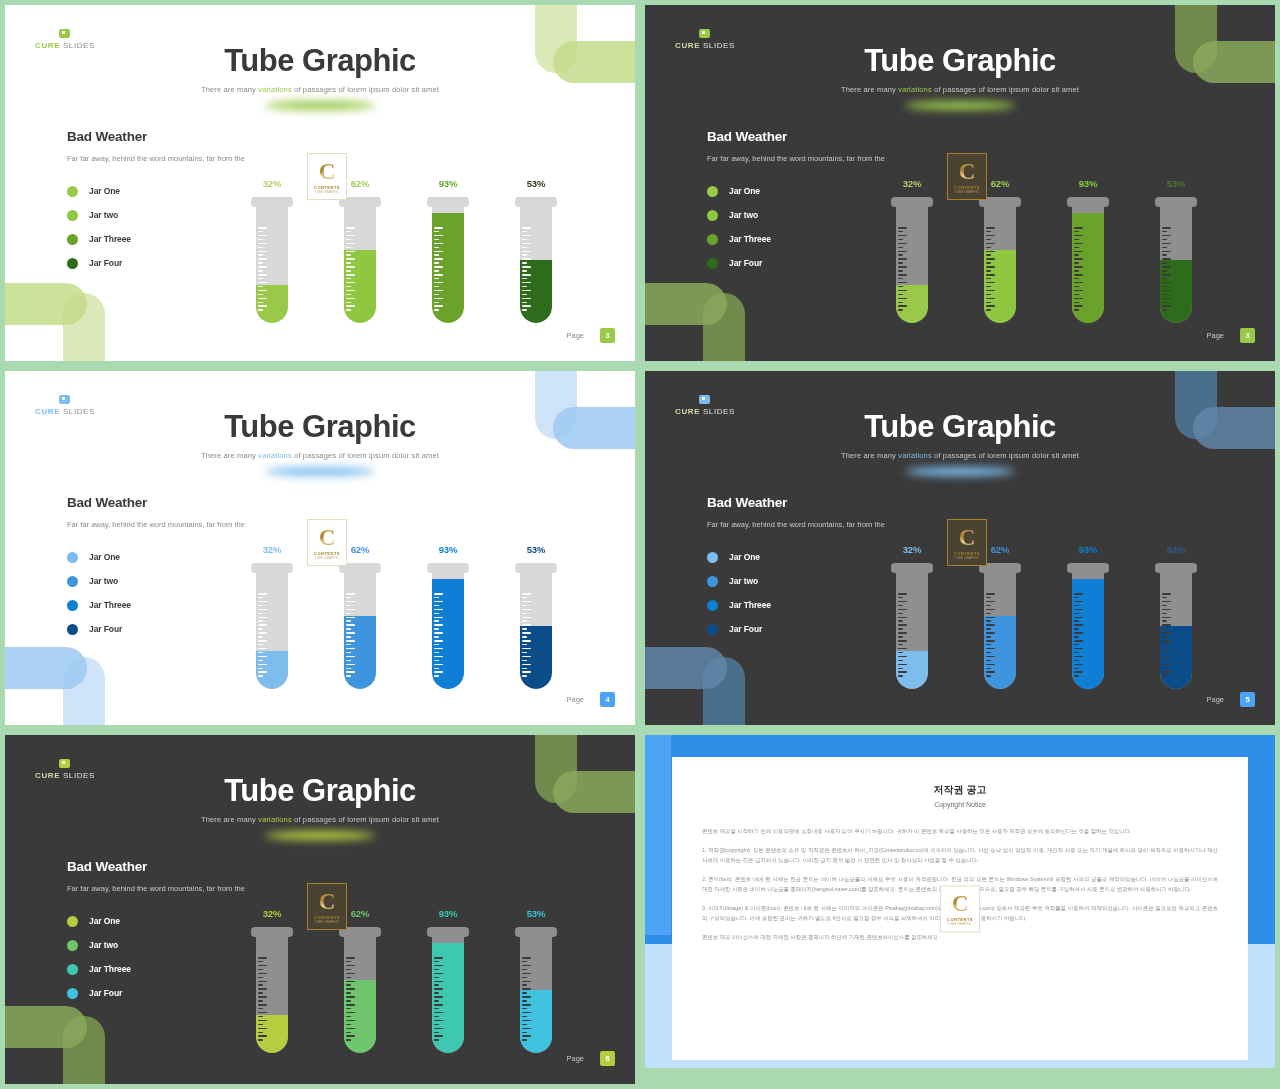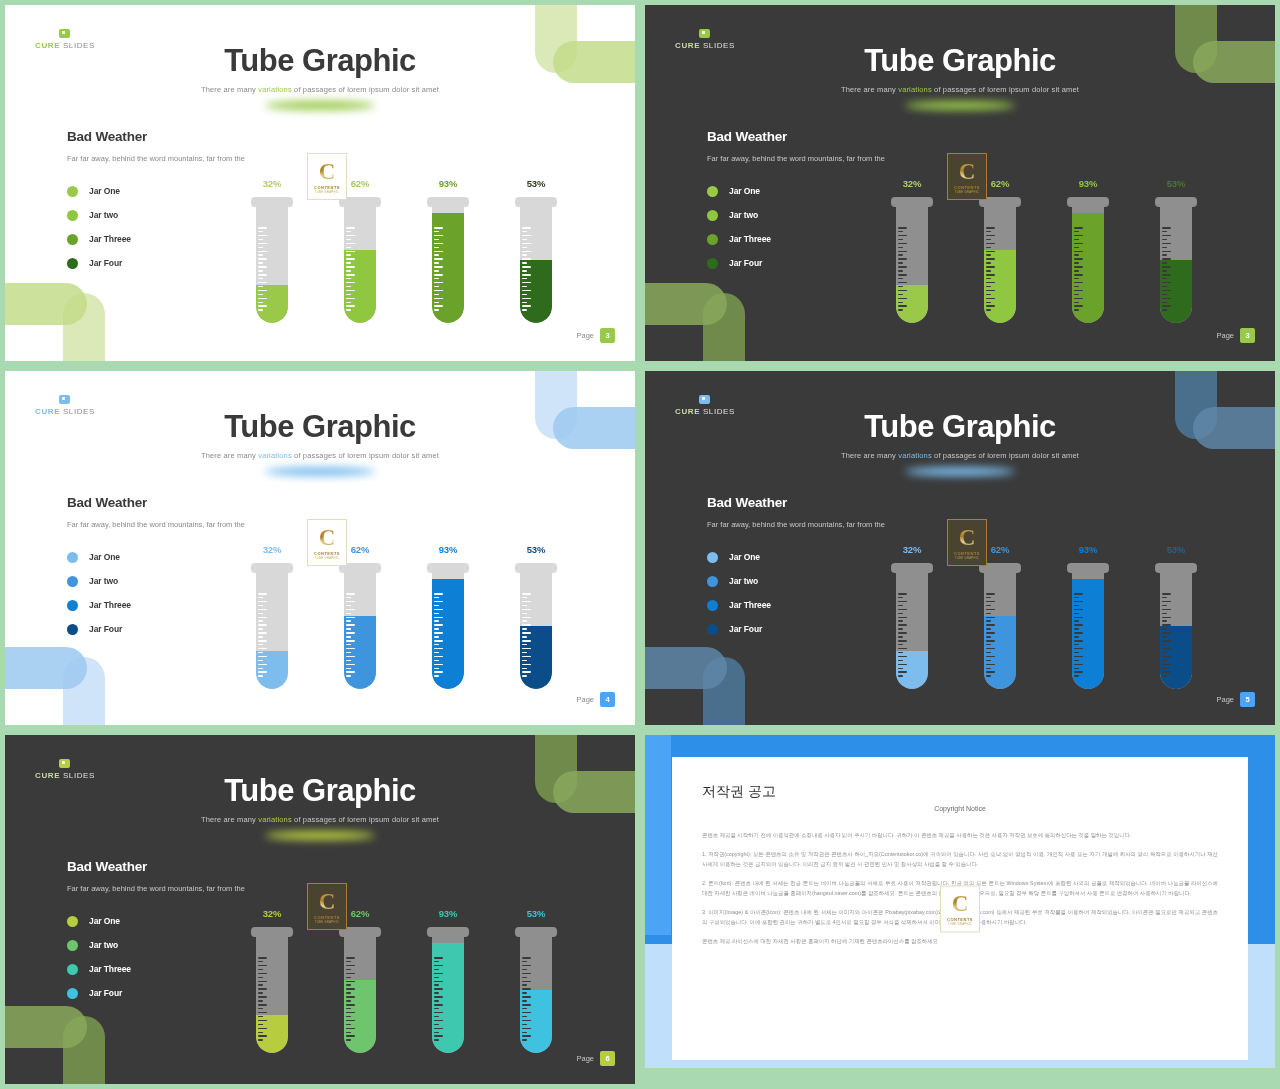--- a/index.html
+++ b/index.html
@@ -121,39 +121,39 @@
     background: linear-gradient(180deg,#d8b05a 0%,#a8802c 45%,#e8cf8e 70%,#9a7526 100%);
     -webkit-background-clip: text; background-clip: text;
     color: transparent;
   }
   .cc-t1 { font-size: 4px; font-weight: 700; letter-spacing: .5px; color: #a8802c; margin-top: 2px; }
   .cc-t2 { font-size: 2.6px; letter-spacing: .4px; color: #bda061; margin-top: 1px; }
 
   
   .pagebar {
     position: absolute; right: 20px; bottom: 18px;
-    display: flex; align-items: center; gap: 6px;
+    display: flex; align-items: center; gap: 16px;
   }
   .page-word { font-size: 7.5px; }
   .page-num {
     width: 15px; height: 15px; border-radius: 2px;
     display: flex; align-items: center; justify-content: center;
     font-size: 7.5px; font-weight: 700; color: #ffffff;
   }
 
   
   .cr-outer { position: absolute; inset: 0; background: #2e8fe8; }
   .cr-band  { position: absolute; left: 0; right: 0; bottom: 0; height: 140px; background: #bfdffa; }
   .cr-band2 { position: absolute; left: 0; right: 0; bottom: 0; height: 16px; background: #a8d9b0; }
   .cr-accent{ position: absolute; left: 0; top: 0; width: 26px; height: 200px; background: #4da3f5; }
   .cr-card {
     position: absolute; left: 27px; right: 27px; top: 22px; bottom: 24px;
     background: #ffffff; padding: 26px 30px;
   }
-  .cr-title { text-align: left; font-size: 14px; font-weight: 400; color: #2e2e2e; }
+  .cr-title { text-align: center; font-size: 10px; font-weight: 700; color: #2e2e2e; }
   .cr-sub   { text-align: center; font-size: 7px; color: #6a6a6a; margin-top: 4px; }
   .cr-body  { margin-top: 18px; }
   .cr-p {
     font-size: 5.4px; line-height: 1.85; color: #8e8e8e;
     margin-bottom: 9px; text-align: justify;
   }
 </style>
 </head>
 <body>
 

